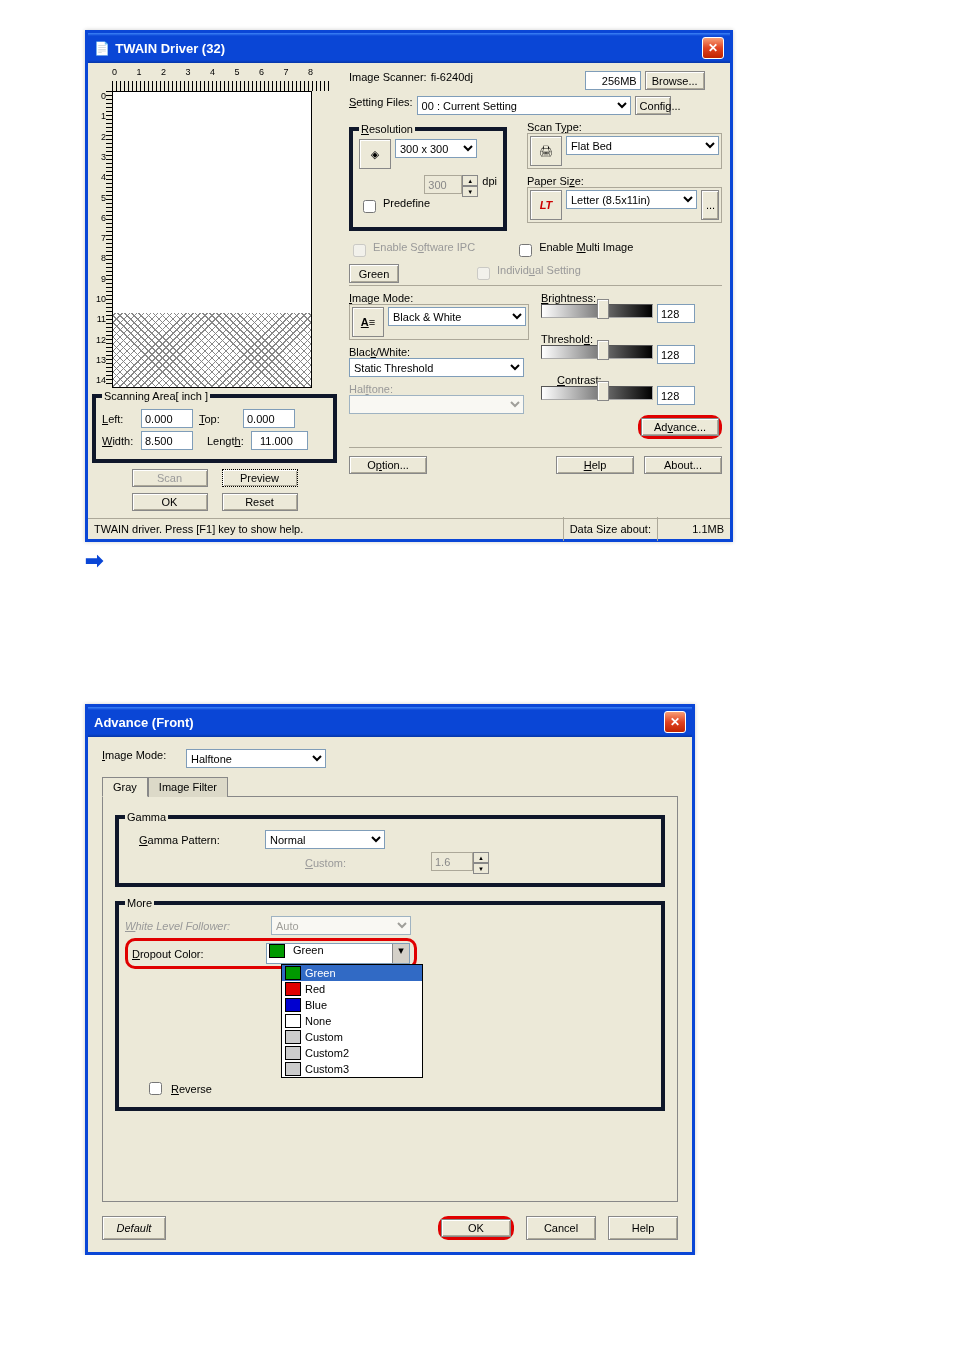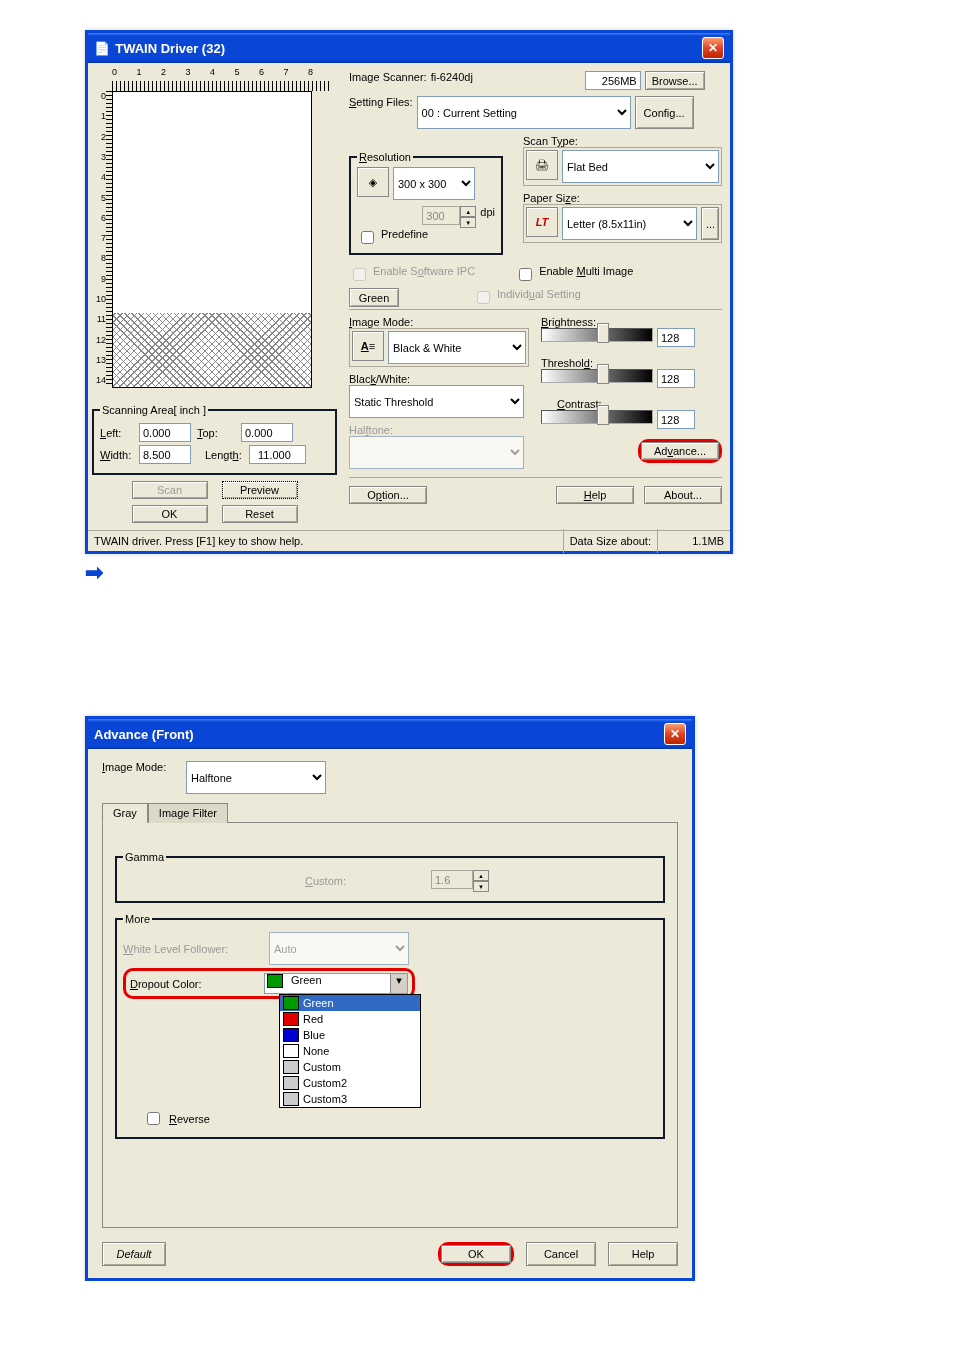--- a/index.html
+++ b/index.html
@@ -60,41 +60,41 @@
   }
   .preview-box {
     margin-left:20px; width:198px; height:295px;
     border:1px solid #000; background:#fff; position:relative;
   }
   .preview-box .hatch{position:absolute;left:0;right:0;top:75%;bottom:0;
     background:repeating-linear-gradient(45deg,#888 0,#888 1px,transparent 1px,transparent 5px),
                repeating-linear-gradient(-45deg,#888 0,#888 1px,transparent 1px,transparent 5px);
   }
   fieldset {
-    border:2px solid #0f172a;
+    border:4px solid #0f172a;
     padding:4px 6px 6px 6px;
-    margin:16px 0 4px 0;
+    margin:2px 0 4px 0;
   }
   legend{font-size:11px; padding:0 2px;}
   .field-row { display:flex; align-items:center; gap:6px; margin:3px 0;}
   .txt { background:#fff; border:1px solid #7F9DB9; height:17px; padding:0 3px; font-size:11px; font-family:inherit;}
   .txt[disabled]{background:#ECE9D8;color:#888;border-color:#ACA899;}
   .btn {
     background: #ECE9D8;
     border:1px solid #888;
     box-shadow: inset 1px 1px 0 #fff, inset -1px -1px 0 #ACA899;
     padding:2px 8px;
     font-size:11px;
     font-family:inherit;
     min-width:64px;
     cursor:pointer;
   }
   .btn.small{min-width:0;padding:2px 4px;}
   .btn.disabled{color:#999;}
-  select.combo{ border:1px solid #7F9DB9; background:#fff; height:33px; font-size:11px; font-family:inherit; }
+  select.combo{ border:1px solid #7F9DB9; background:#fff; height:19px; font-size:11px; font-family:inherit; }
   .label{font-size:11px;}
   .disabled-text{color:#999;}
   .underline{text-decoration:underline;}
   .groupbox{border:1px solid #ACA899;padding:6px;}
   .slider {
     width:110px; height:12px; position:relative;
     background:linear-gradient(to right,#fff,#000);
     border:1px inset #aaa;
   }
   .slider .thumb{position:absolute;top:-6px;width:10px;height:18px;
@@ -204,21 +204,21 @@
         <span class="label">Image Scanner:</span>
         <span class="label" style="width:150px;">fi-6240dj</span>
         <input class="txt" style="width: 48px; text-align: right;" readonly="" value="256MB">
         <button class="btn small" style="width:60px;">Browse...</button>
       </div>
       <div class="row" style="margin-top:6px;">
         <span class="label"><span class="underline">S</span>etting Files:</span>
         <select class="combo" style="width:214px;">
           <option>00 : Current Setting</option>
         </select>
-        <button class="btn small" style="width:59px;">Config...</button>
+        <button class="btn small" style="width:36px;">Config...</button>
       </div>
 
       <div class="row" style="margin-top:6px;align-items:flex-start;gap:8px;">
         <fieldset style="width:138px;height:90px;">
           <legend><span class="underline">R</span>esolution</legend>
           <div class="row">
             <div class="icon-box">◈</div>
             <select class="combo" style="width:82px;">
               <option>300 x 300</option>
             </select>
@@ -357,36 +357,42 @@
       </select>
     </div>
 
     <div class="tabs">
       <div class="tab active">Gray</div>
       <div class="tab inactive">Image Filter</div>
     </div>
     <div class="tab-panel">
       <fieldset>
         <legend>Gamma</legend>
+        <div class="field-row" style="margin-left:14px;">
+          <span class="label" style="width:120px;"><span class="underline">G</span>amma Pattern:</span>
+          <select class="combo" style="width:120px;">
+            <option>Normal</option>
+          </select>
+        </div>
         <div class="field-row" style="margin-left:14px;justify-content:center;">
           <span class="label disabled-text" style="width:120px;"><span class="underline">C</span>ustom:</span>
           <span class="spin-wrap">
             <input class="txt" style="width: 34px;" disabled="" value="1.6">
             <span class="spin-btns">
                 <span class="s">▲</span>
                 <span class="s">▼</span>
               </span>
           </span>
         </div>
       </fieldset>
 
       <fieldset style="margin-top:10px;position:relative;">
         <legend>More</legend>
         <div class="field-row">
-          <span class="label disabled-text" style="width:140px;"><span class="underline">W</span>hite Level Follower:</span>
+          <span class="label disabled-text" style="width:140px;font-style:italic;"><span class="underline">W</span>hite Level Follower:</span>
           <select class="combo" style="width:140px;" disabled="">
             <option>Auto</option>
           </select>
         </div>
 
         <div class="field-row" style="position:relative;">
           <span class="highlight-red" style="display:flex;align-items:center;padding:2px 4px;gap:6px;">
             <span class="label" style="width:128px;"><span class="underline">D</span>ropout Color:</span>
             <span class="row" style="border:1px solid #7F9DB9;background:#fff;height:19px;width:140px;padding-left:2px;">
               <span class="swatch" style="background:#009900;"></span>

